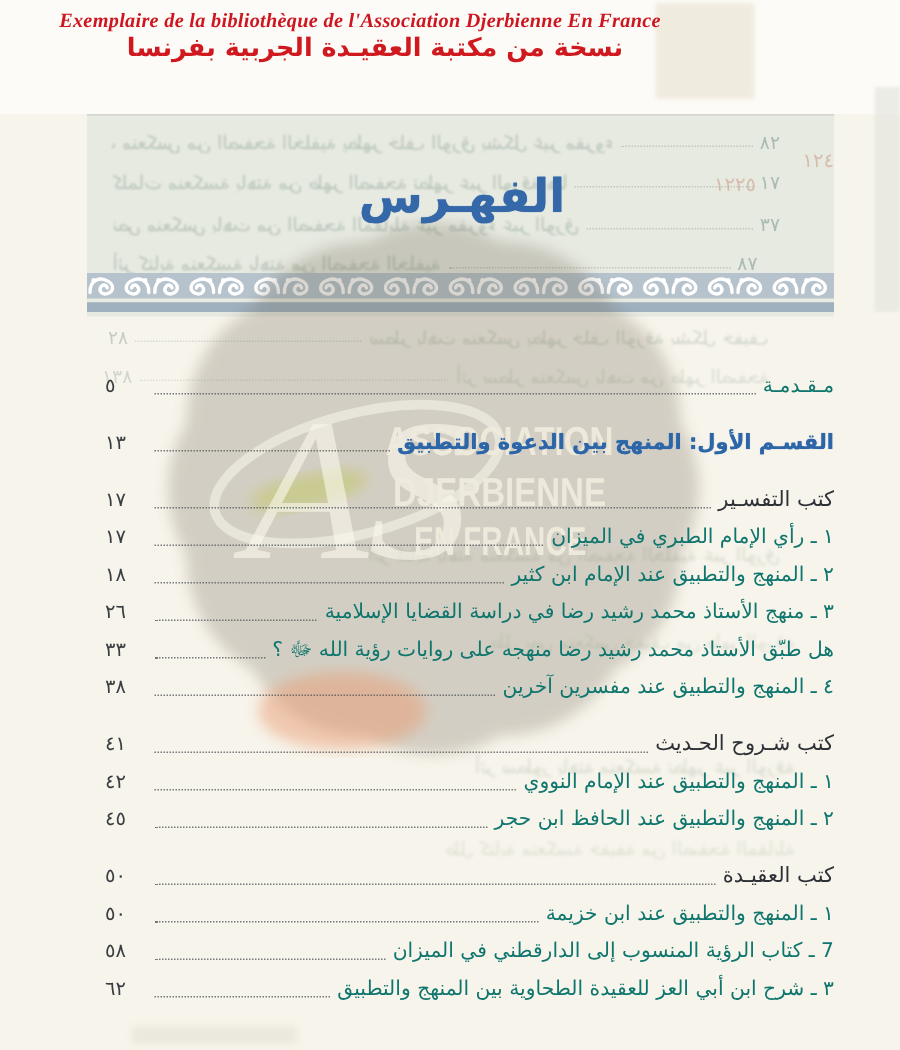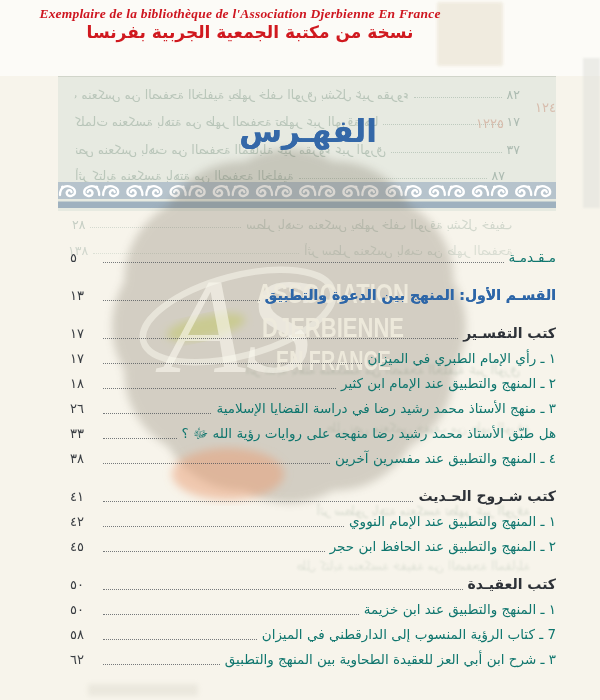--- a/index.html
+++ b/index.html
@@ -63,38 +63,38 @@
   .wm{position:absolute;left:0;top:0;z-index:4;pointer-events:none;}
 
   
   .toc{position:absolute;left:70px;right:44px;top:244px;z-index:7;direction:rtl;}
   .toc-row{display:flex;direction:rtl;align-items:flex-end;height:25px;}
   .toc-row .t{white-space:nowrap;font-size:13.5px;color:#0f766e;line-height:23px;}
   .toc-row .dots{flex:1 1 10px;min-width:8px;height:0;
                  border-bottom:1.5px dotted rgba(75,80,86,.75);margin:0 5px 6px;}
   .toc-row .p{font-size:13px;color:#3a3e43;min-width:28px;direction:ltr;text-align:left;
               line-height:23px;}
-  .toc-row.section .t{font-weight:bold;font-size:14px;color:#2e3238;}
+  .toc-row.section .t{font-weight:normal;font-size:14px;color:#2e3238;}
   .toc-row.chapter .t{font-weight:bold;font-size:14px;color:#2d66a8;
                       text-shadow:0 0 .5px #2d66a8;}
   .toc-row.gap{margin-top:13px;}
 </style>
 </head>
 <body>
 
 <div class="screen">
 
   <div class="top-band"></div>
   <div class="tinted-zone"></div>
   <div class="tan-patch"></div>
   <div class="right-strip"></div>
   <div class="bottom-smudge"></div>
 
   <div class="stamp-fr">Exemplaire de la bibliothèque de l'Association Djerbienne En France</div>
-  <div class="stamp-ar">نسخة من مكتبة الجمعية الجربية بفرنسا</div>
+  <div class="stamp-ar">نسخة من مكتبة العقيـدة الجربية بفرنسا</div>
 
   <div class="gline g1">
     <span class="gsq">سطر باهت منعكس من الصفحة الخلفية يظهر خلف الورق بشكل غير مقروء</span>
     <span class="gdots"></span>
     <span class="gnum">٨٢</span>
   </div>
   <div class="gline g2">
     <span class="gsq">كلمات منعكسة باهتة من ظهر الصفحة تظهر عبر الورقة هنا</span>
     <span class="gdots"></span>
     <span class="gnum">١٧</span>

